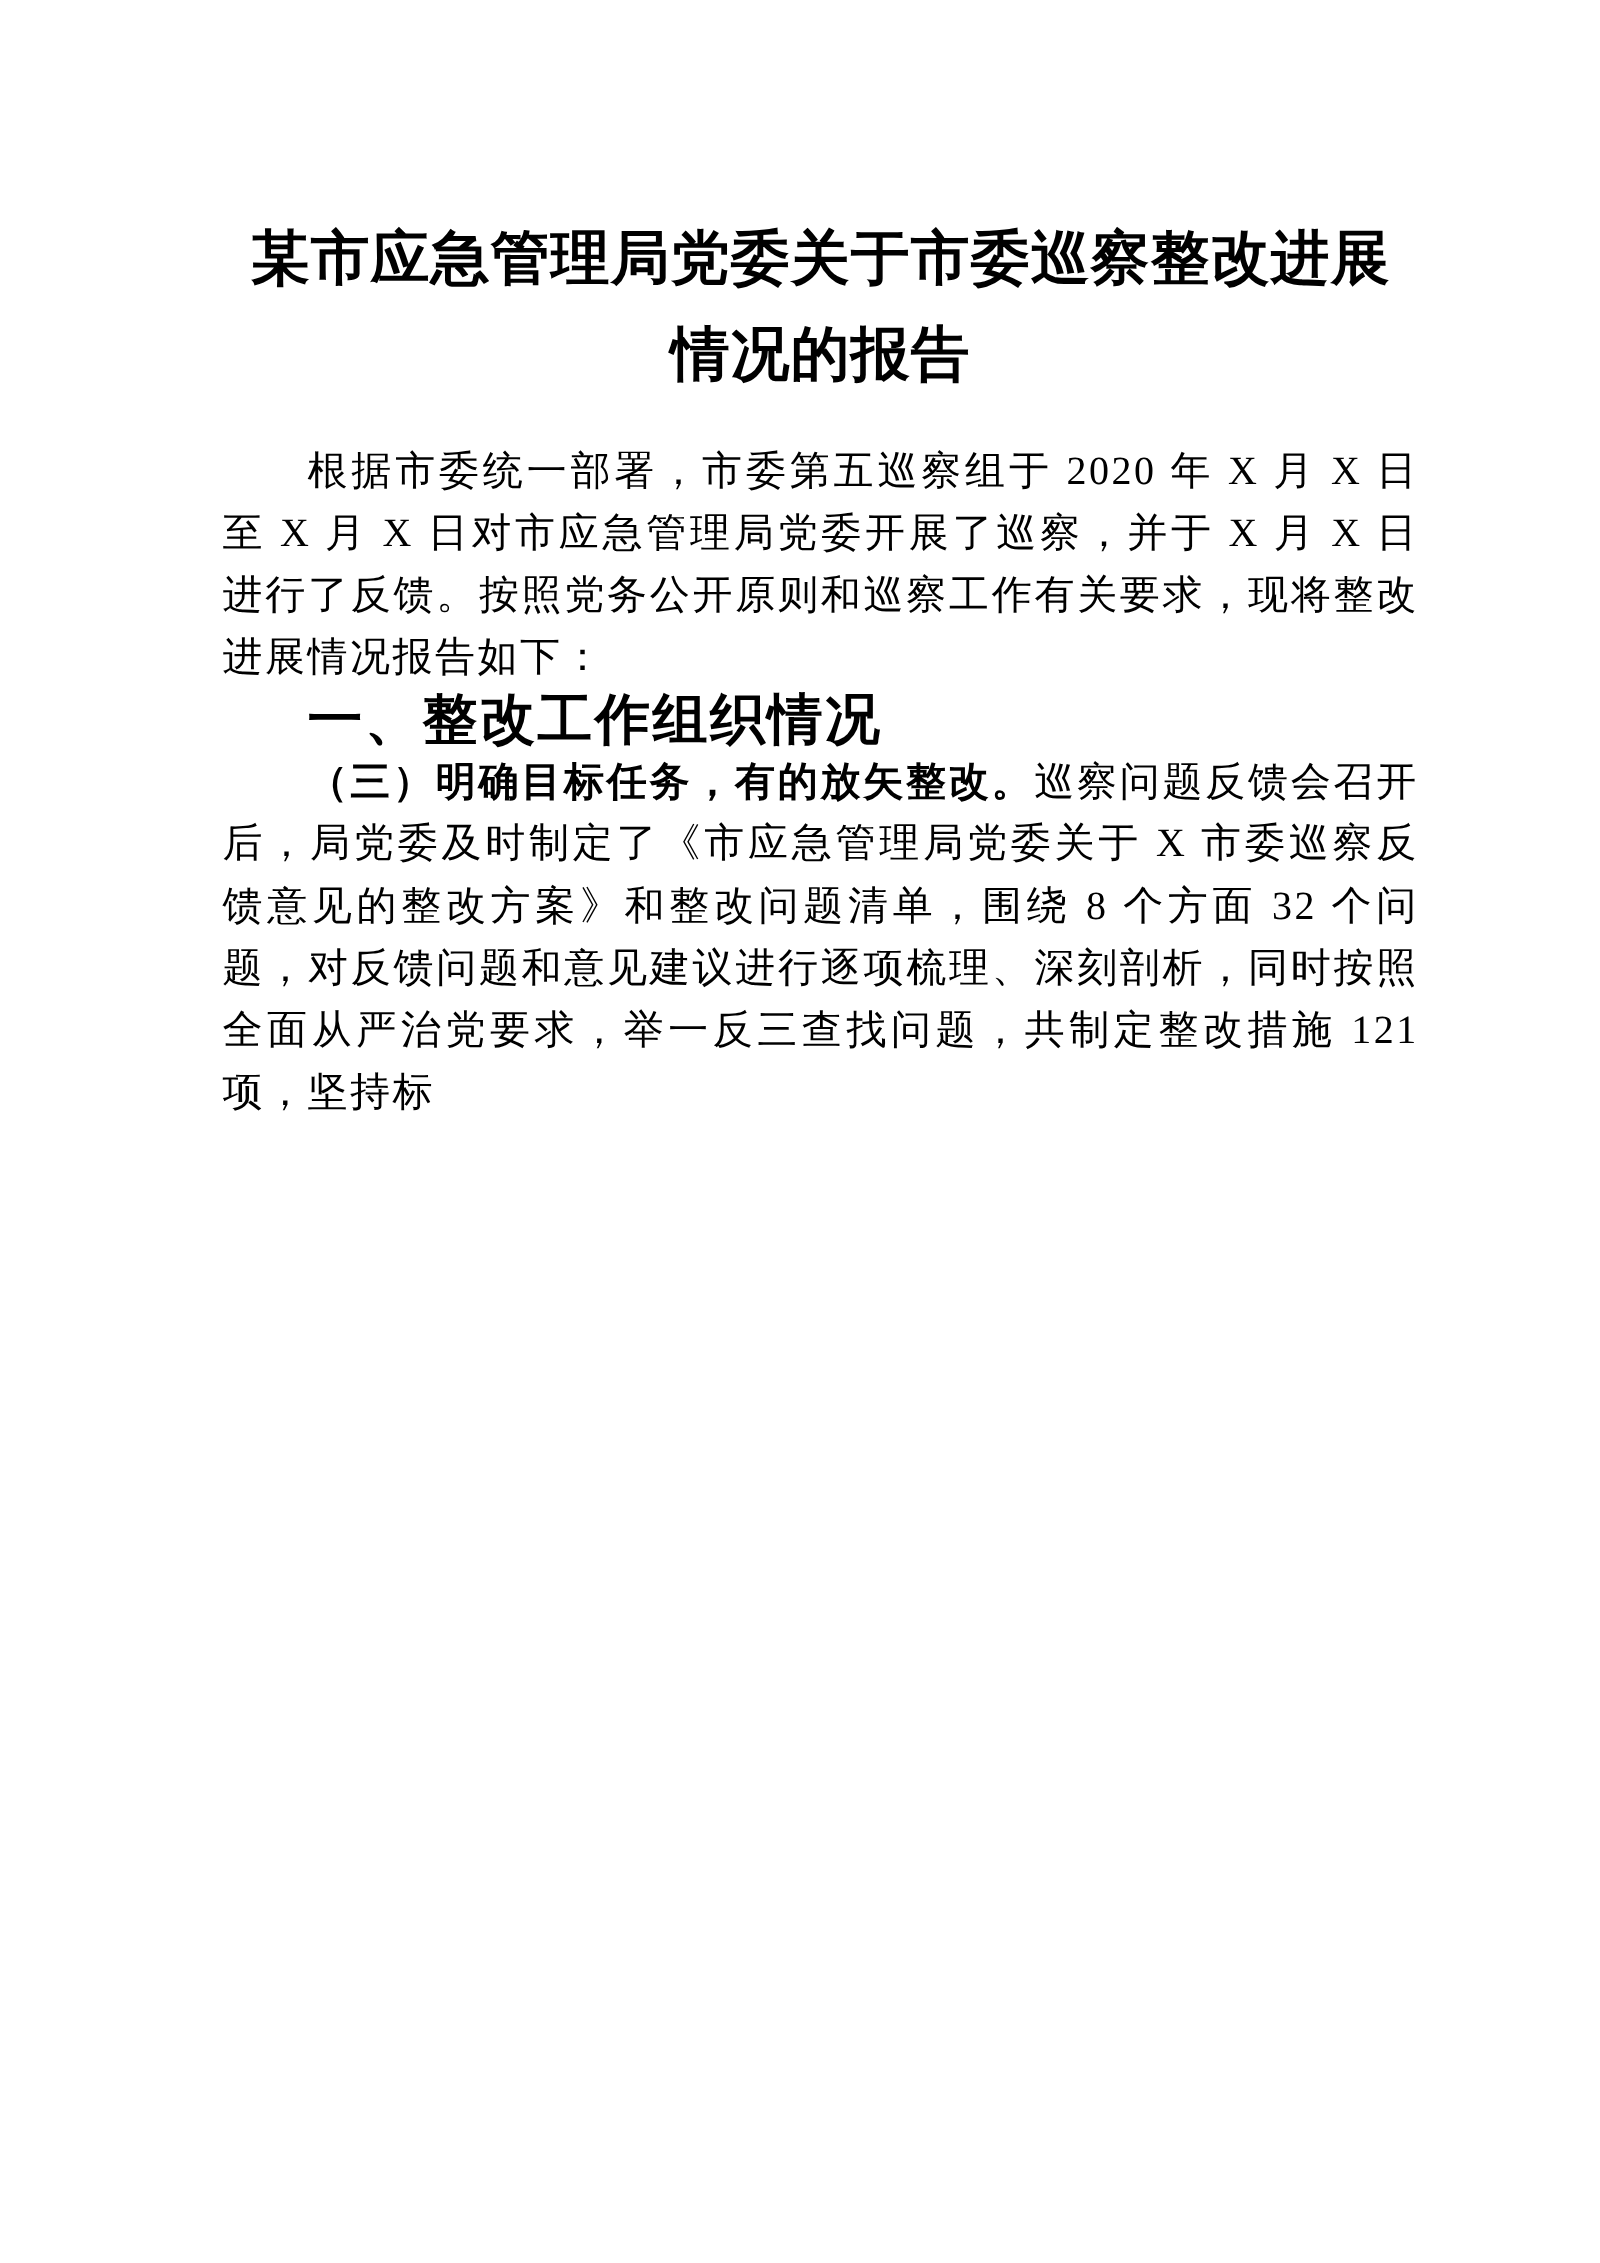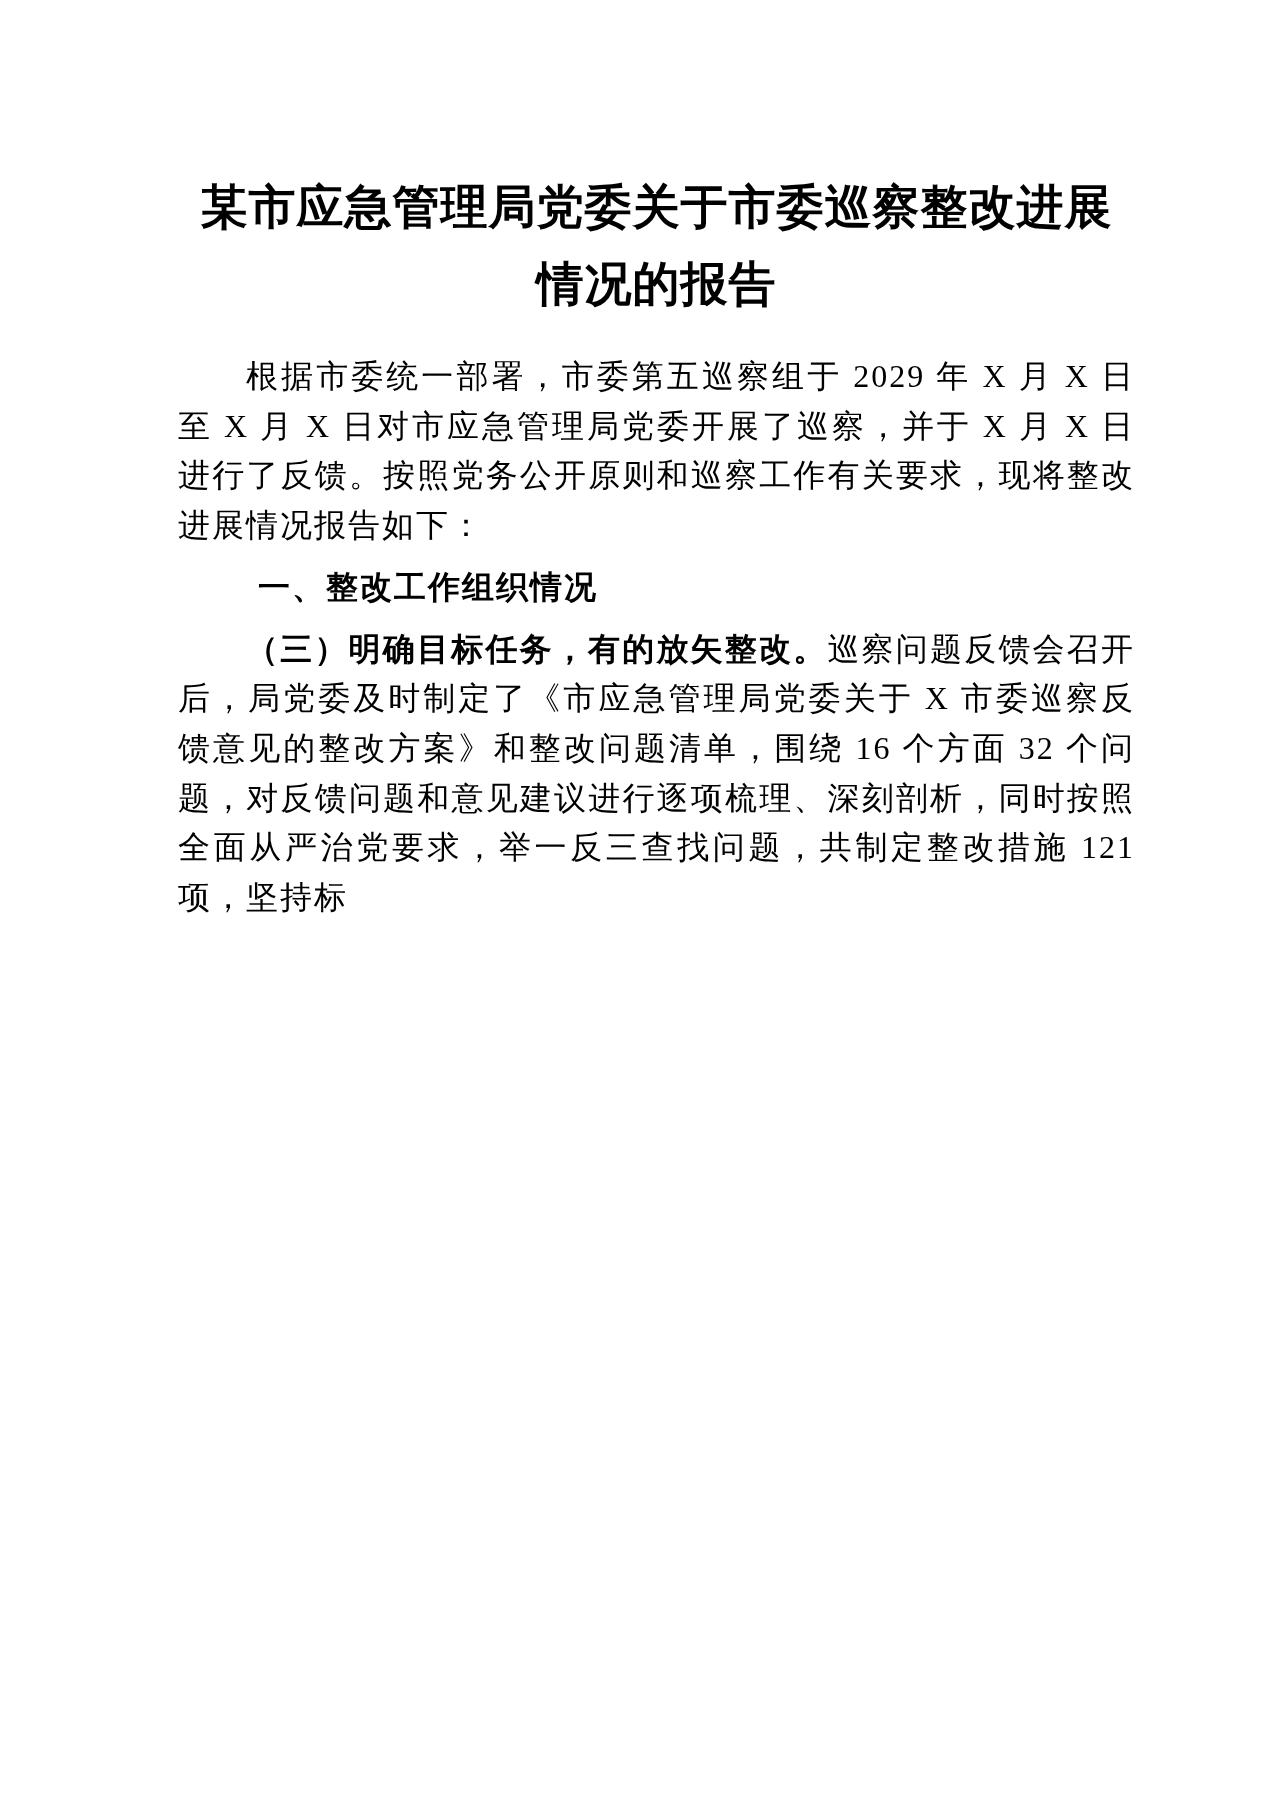--- a/index.html
+++ b/index.html
@@ -33,43 +33,43 @@
     line-height: 49.7px;
     letter-spacing: 2px;
     text-align: justify;
     text-justify: inter-character;
   }
   .body-para {
     margin: 0;
     text-indent: 68px;
   }
   .section-heading {
-    margin: 12px;
-    font-size: 32px;
+    margin: 0;
+    font-size: 44px;
     line-height: 49.7px;
     font-weight: bold;
     text-indent: 68px;
     letter-spacing: 2px;
     font-family: "Liberation Sans", "DejaVu Sans", sans-serif;
   }
   .para-lead {
     font-weight: bold;
   }
 </style>
 </head>
 <body>
 
 <div class="page">
 
   <h1 class="doc-title">某市应急管理局党委关于市委巡察整改进展情况的报告</h1>
 
   <div class="doc-body">
 
-    <p class="body-para">根据市委统一部署，市委第五巡察组于 2029 年 X 月 X 日至 X 月 X 日对市应急管理局党委开展了巡察，并于 X 月 X 日进行了反馈。按照党务公开原则和巡察工作有关要求，现将整改进展情况报告如下：</p>
+    <p class="body-para">根据市委统一部署，市委第五巡察组于 2020 年 X 月 X 日至 X 月 X 日对市应急管理局党委开展了巡察，并于 X 月 X 日进行了反馈。按照党务公开原则和巡察工作有关要求，现将整改进展情况报告如下：</p>
 
     <h2 class="section-heading">一、整改工作组织情况</h2>
 
 
 
-    <p class="body-para"><span class="para-lead">（三）明确目标任务，有的放矢整改。</span><span>巡察问题反馈会召开后，局党委及时制定了《市应急管理局党委关于 X 市委巡察反馈意见的整改方案》和整改问题清单，围绕 16 个方面 32 个问题，对反馈问题和意见建议进行逐项梳理、深刻剖析，同时按照全面从严治党要求，举一反三查找问题，共制定整改措施 121 项，坚持标</span></p>
+    <p class="body-para"><span class="para-lead">（三）明确目标任务，有的放矢整改。</span><span>巡察问题反馈会召开后，局党委及时制定了《市应急管理局党委关于 X 市委巡察反馈意见的整改方案》和整改问题清单，围绕 8 个方面 32 个问题，对反馈问题和意见建议进行逐项梳理、深刻剖析，同时按照全面从严治党要求，举一反三查找问题，共制定整改措施 121 项，坚持标</span></p>
 
   </div>
 </div>
 
 </body></html>

